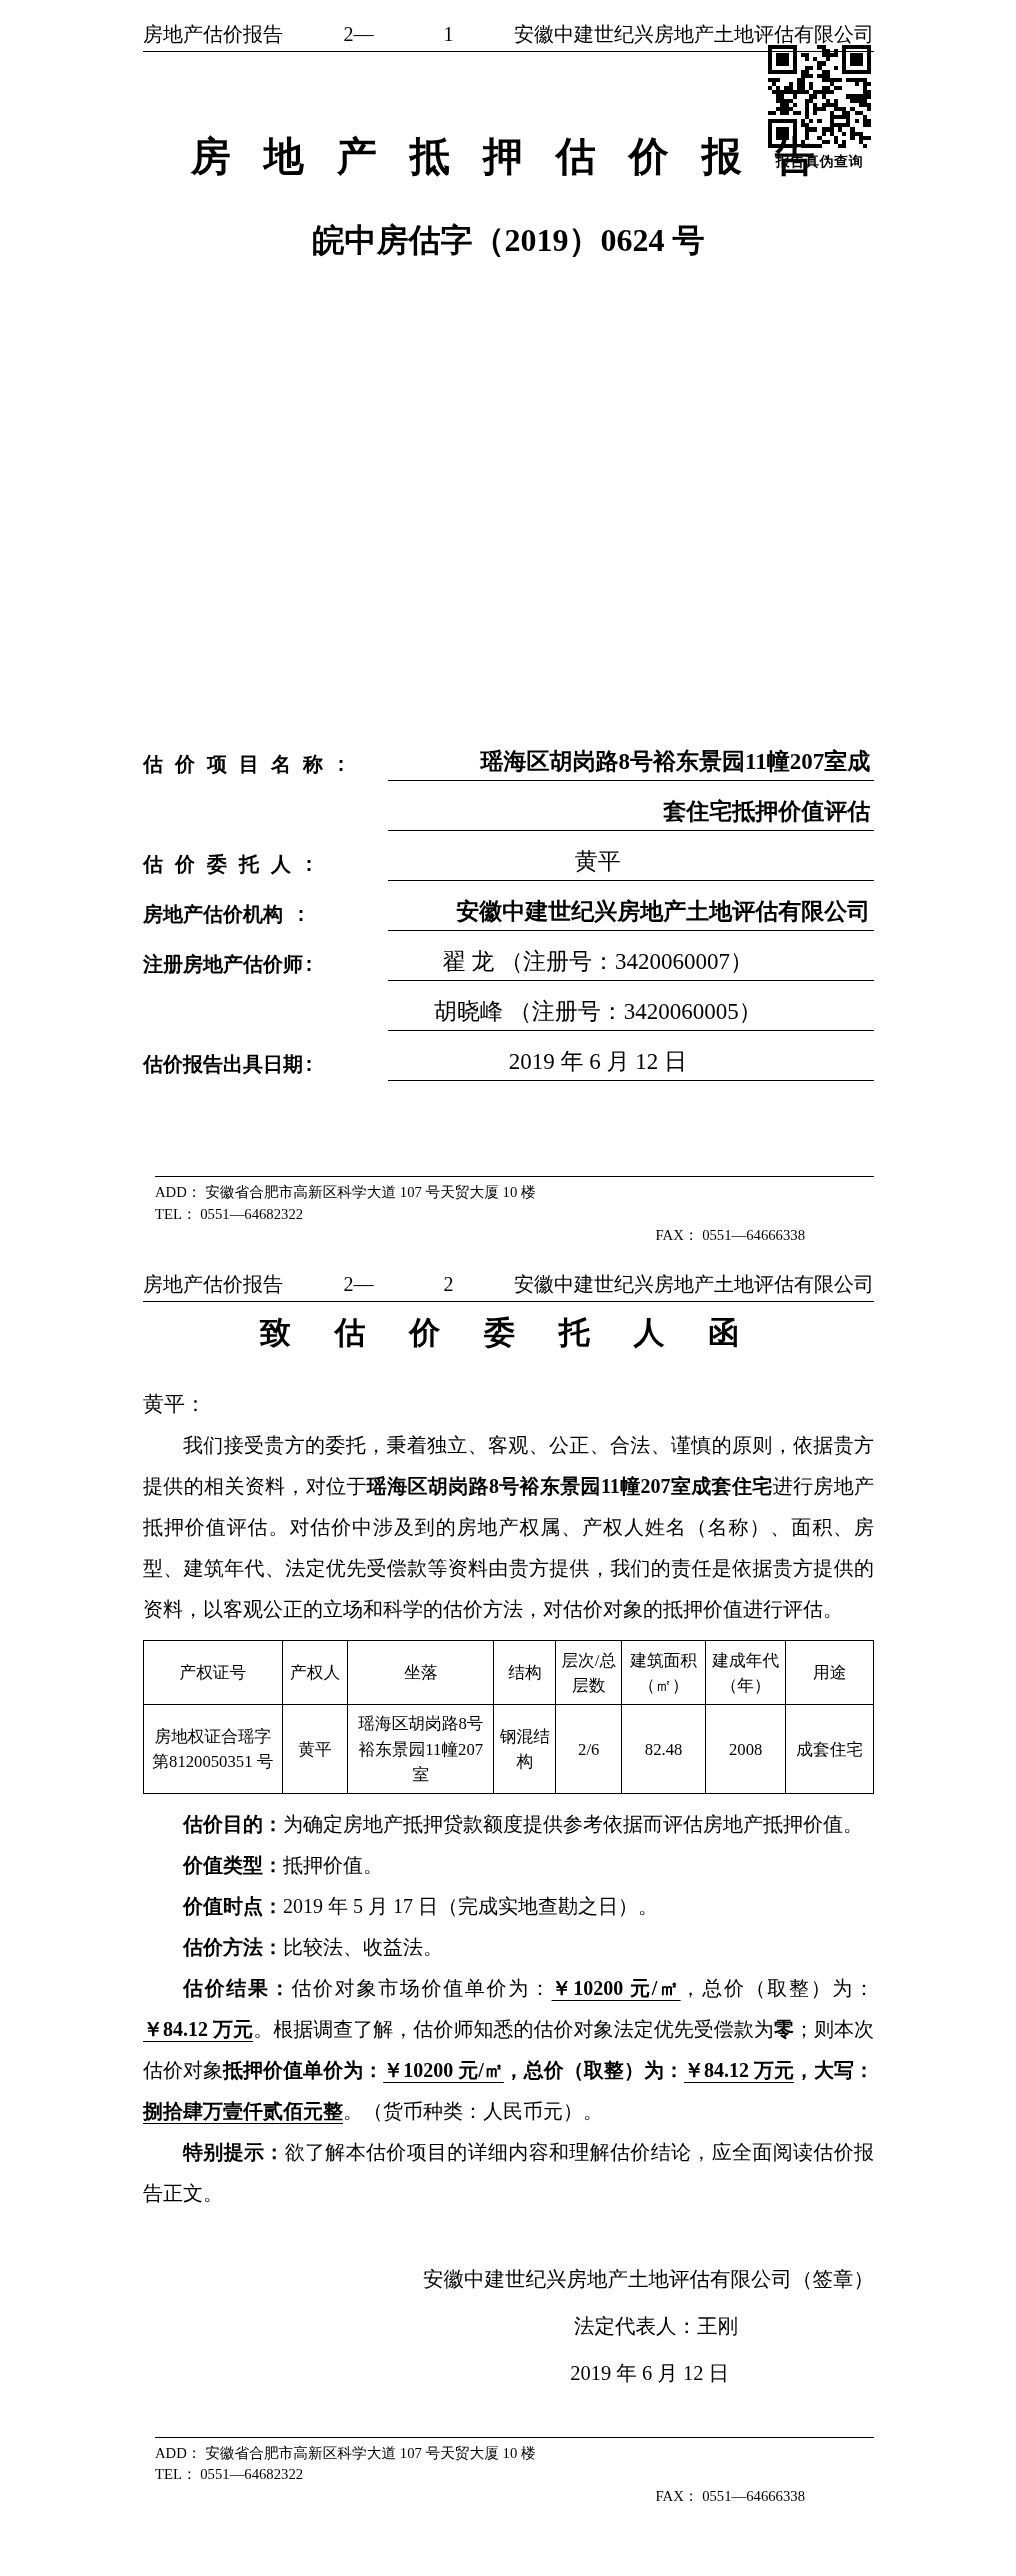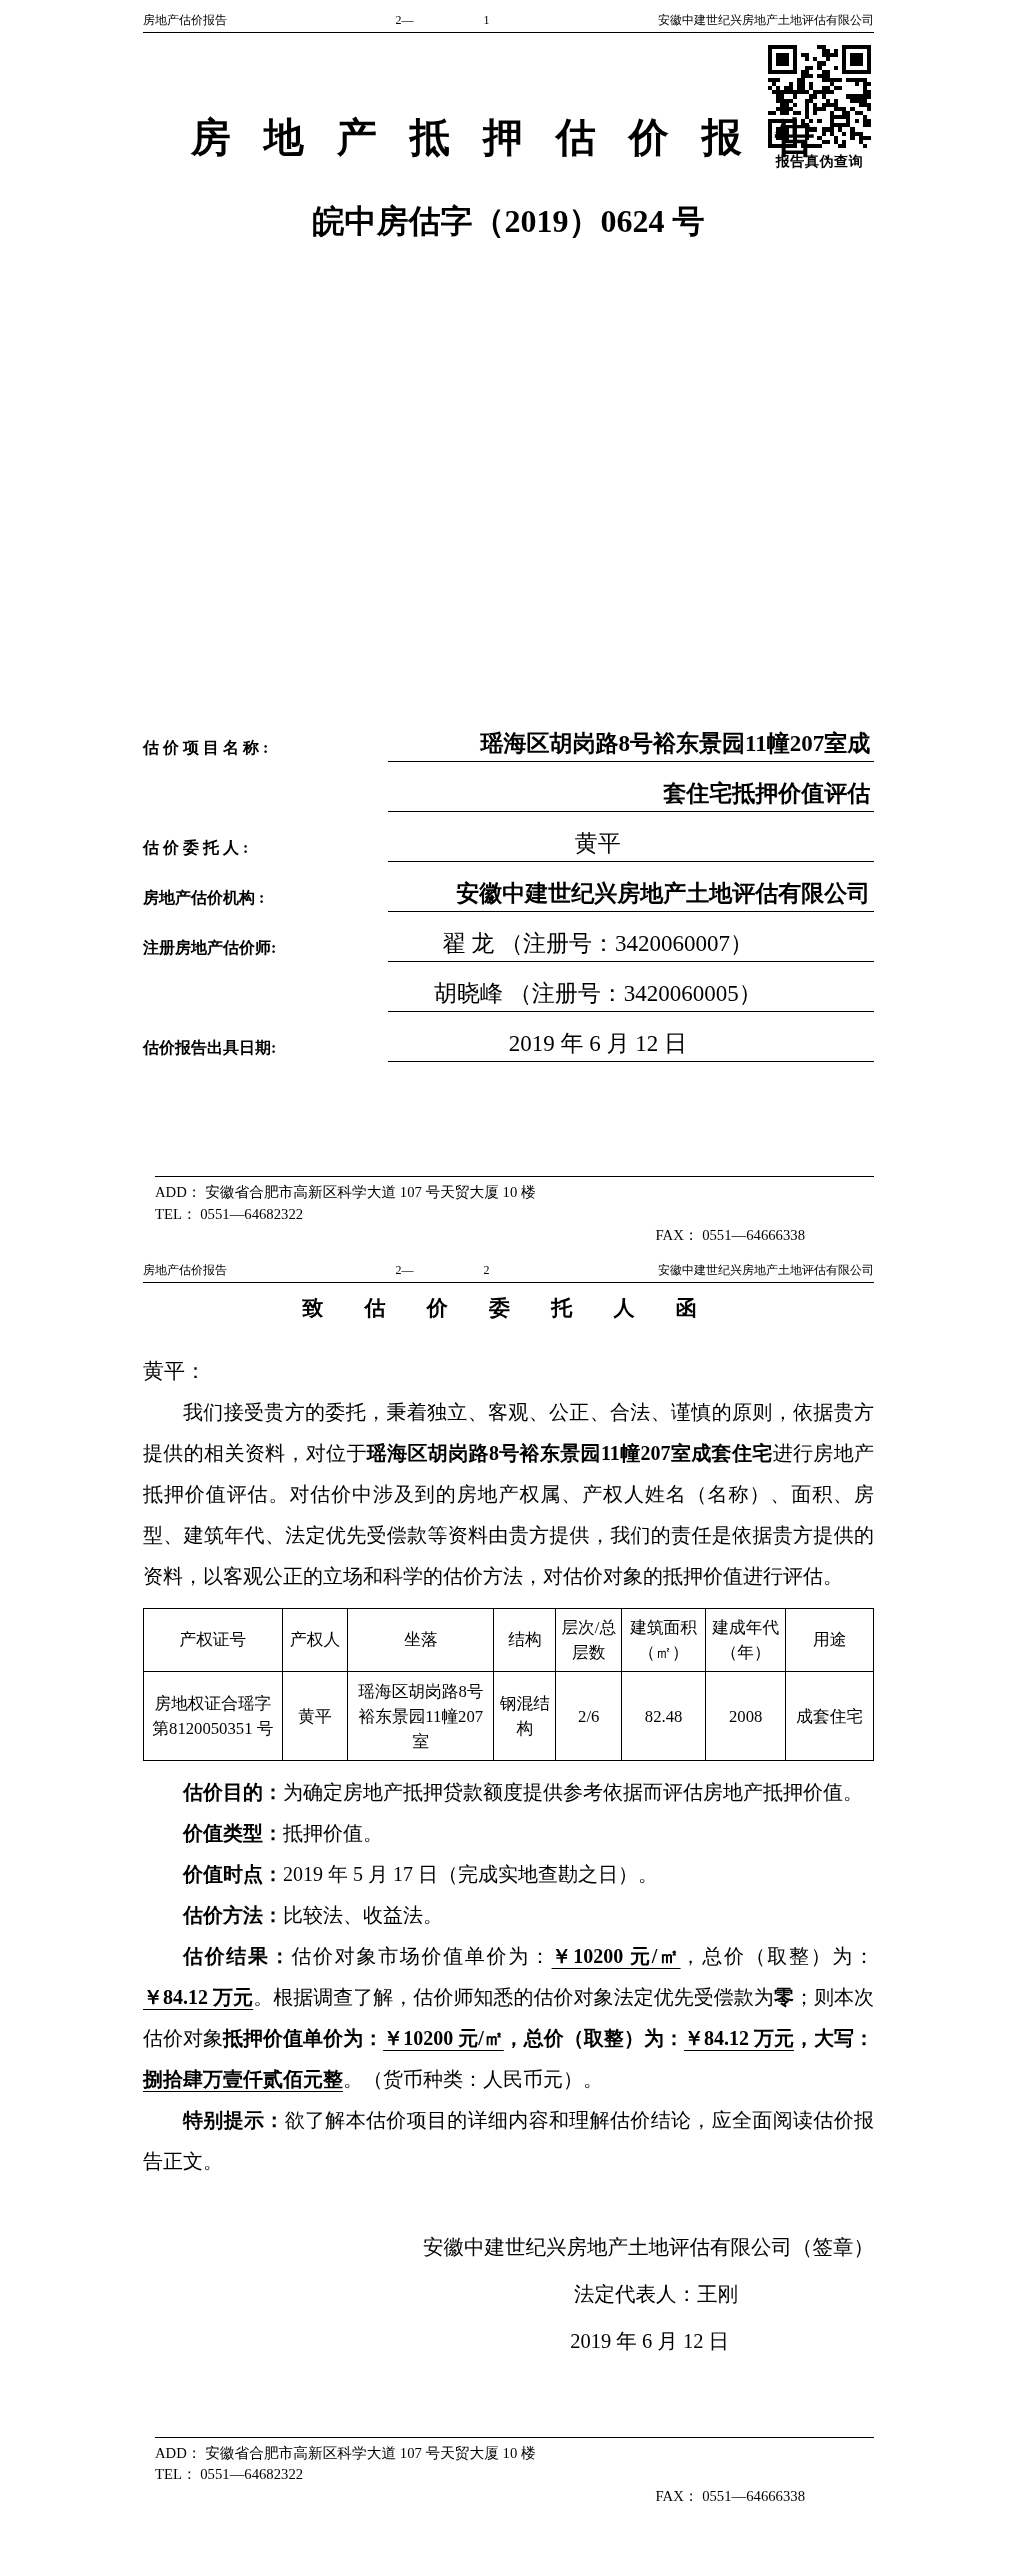--- a/index.html
+++ b/index.html
@@ -9,62 +9,62 @@
     color:#000;
     font-family:"Liberation Serif","DejaVu Serif",serif;
   }
   .page { position:relative; width:1017px; padding:0 143px; overflow:hidden; background:#fff; }
   .page1 { height:1250px; }
   .page2 { height:1326px; }
 
   
   .page-header {
     display:flex; justify-content:space-between; align-items:flex-end;
-    padding-top:13px; padding-bottom:5.1px;
+    padding-top:22px; padding-bottom:5.1px;
     border-bottom:1.3px solid #000;
-    font-size:12px; line-height:1.2;
+    font-size:20px; line-height:1.2;
   }
   .header-center { display:flex; gap:70px; }
 
   
   .qr-block { position:absolute; top:45px; right:146px; width:103px; }
   .qr { width:103px; height:103px; }
   .qr svg { display:block; width:100%; height:100%; }
   .qr-caption { margin-top:5.1px; text-align:center; font-size:14px; font-weight:bold; letter-spacing:0.6px; }
 
   
   .main-title {
     margin-top:77px; text-align:center;
     font-size:40px; font-weight:bold; letter-spacing:11.5px; white-space:nowrap;
   }
   .doc-no { margin-top:35px; text-align:center; font-size:32px; font-weight:bold; }
 
   .fields { margin-top:468px; }
   .field-row { display:flex; align-items:flex-end; height:50px; }
-  .field-label { width:245px; font-size:16px; font-weight:bold; white-space:nowrap; padding-bottom:3.2px; }
+  .field-label { width:245px; font-size:20px; font-weight:bold; white-space:nowrap; padding-bottom:3.2px;font-family:Liberation Mono, monospace; }
   .field-value {
     flex:1; border-bottom:1.9px solid #000;
     font-size:23px; line-height:1.25; padding:0 3.8px 3.2px 7.7px;
     white-space:nowrap; overflow:visible;
   }
   .field-value.center { text-align:center; padding-right:74px; }
   .field-value.left { text-align:right; }
 
   
   .page-footer {
     position:absolute; left:155px; right:143px; bottom:3.8px;
     border-top:1.3px solid #000; padding-top:5.1px;
     font-size:14.7px; line-height:1.45;
   }
   .page2 .page-footer { bottom:69px; }
   .footer-row { display:flex;flex-direction:column; }
   .footer-fax { margin-left:auto; margin-right:69px; }
 
   
-  .letter-title { margin-top:10.3px; text-align:center; font-size:21px; font-weight:bold; letter-spacing:18px; white-space:nowrap; }
+  .letter-title { margin-top:10.3px; text-align:center; font-size:31px; font-weight:bold; letter-spacing:18px; white-space:nowrap; }
   .salutation { margin-top:29.5px; font-size:21px; line-height:41px; }
   .body-text { font-size:20px; line-height:41px; text-align:justify; text-indent:2em; }
 
   .prop-table { width:100%; border-collapse:collapse; table-layout:fixed; margin:10.3px 0; }
   .prop-table th, .prop-table td {
     border:1.3px solid #000; text-align:center; vertical-align:middle;
     font-weight:normal; font-size:16.7px; line-height:1.5; padding:6.4px 2.6px;
     word-break:break-all;
   }
   .prop-table th:nth-child(1), .prop-table td:nth-child(1){ width:19%; }

